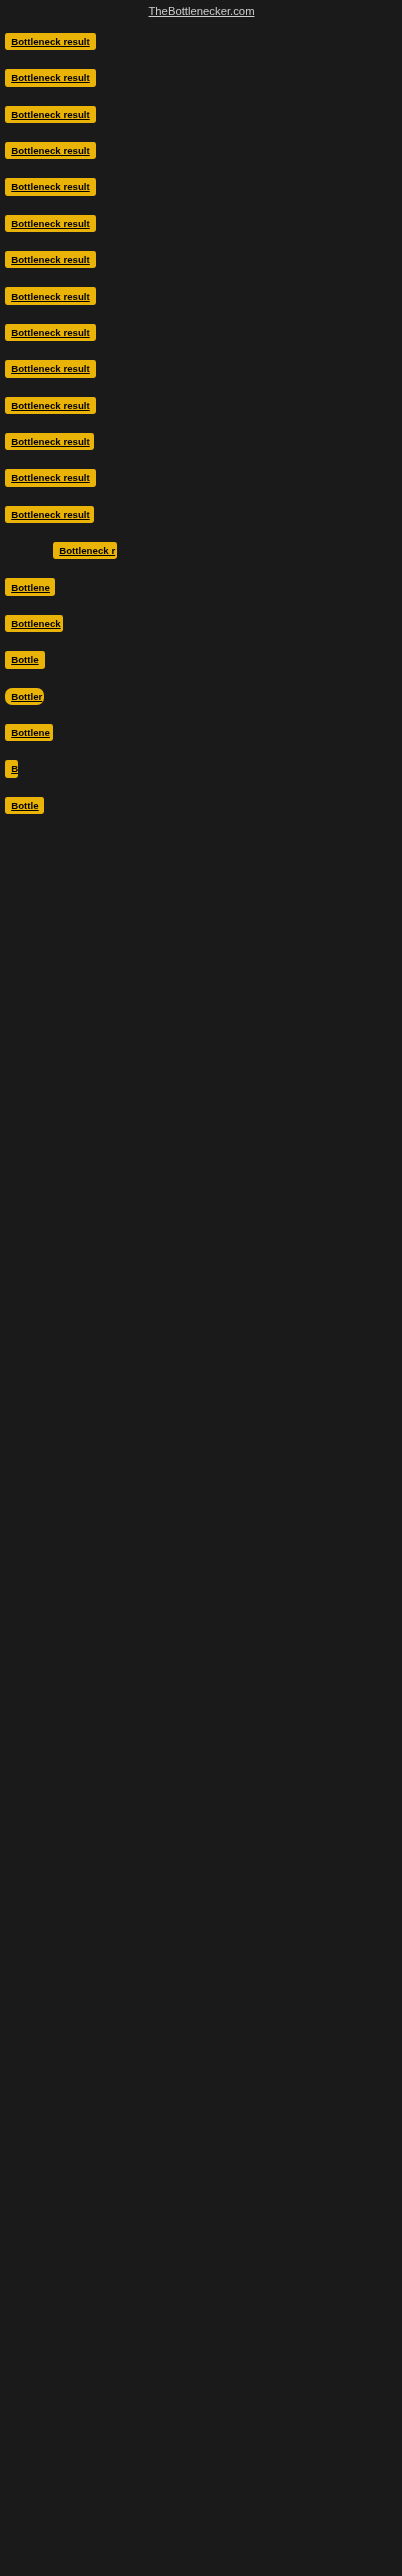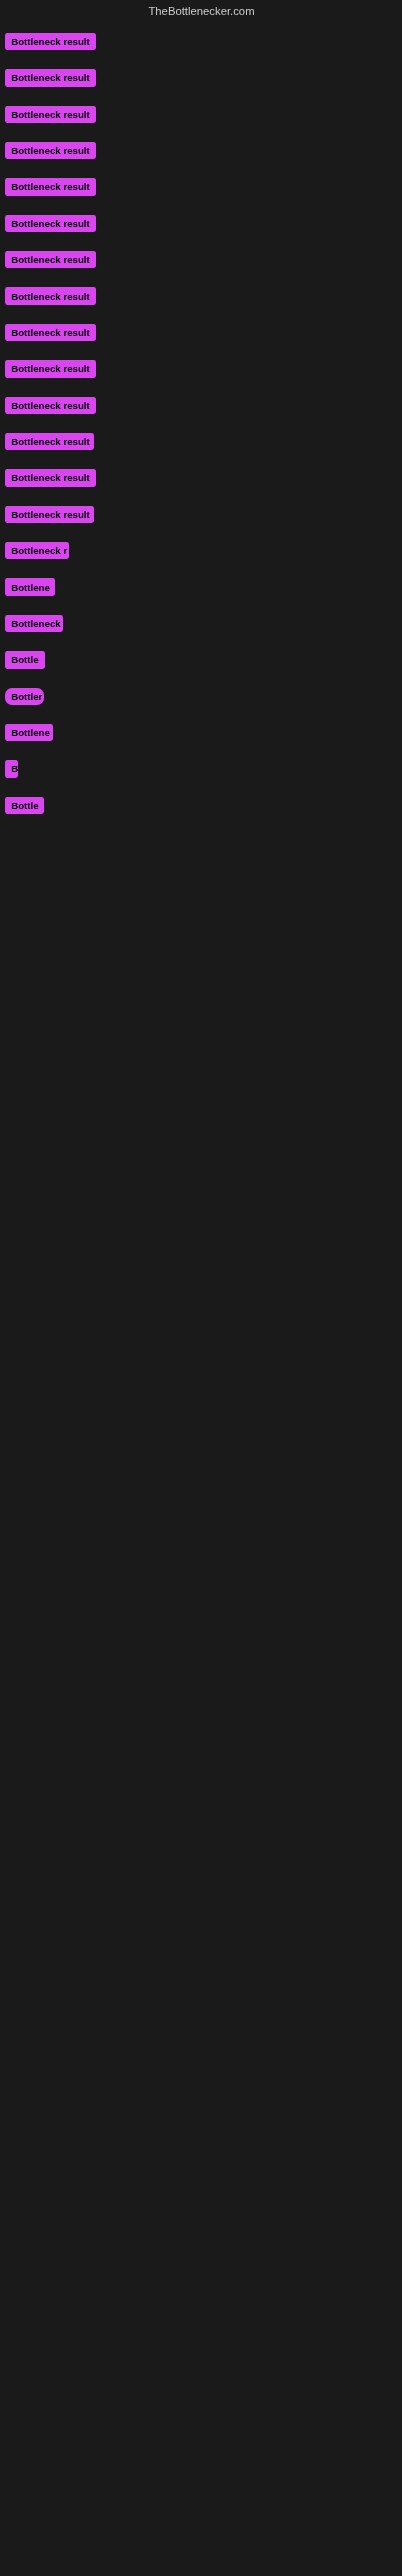--- a/index.html
+++ b/index.html
@@ -1,36 +1,37 @@
 <!DOCTYPE html>
 <html style="font-size:13px"><head>
   <meta charset="utf-8">
   <style>
     * {
       margin: 0;
       padding: 0;
       box-sizing: border-box;
+      text-decoration: underline;
     }
     body {
       width: 403px;
       min-height: 2576px;
       background-color: #1a1a1a;
       font-family: Arial, sans-serif;
       position: relative;
     }
     .site-title {
       text-align: center;
       color: #cccccc;
       font-size: 11.3px;
       padding: 4.8px 0 8px 0;
       font-weight: normal;
     }
     .bottleneck-badge {
       display: inline-block;
-      background-color: #d946ef;
+      background-color: #eab308;
       color: #000000;
       font-size: 9.7px;
       font-weight: bold;
       padding: 3.2px 6.4px;
       border-radius: 2.4px;
       white-space: nowrap;
       overflow: hidden;
     }
     .badge-row {
       margin-left: 1.6px;
@@ -53,21 +54,21 @@
     <div class="badge-row"><span class="bottleneck-badge" style="max-width: 97px;">Bottleneck result</span></div>
     <div class="badge-row"><span class="bottleneck-badge" style="max-width: 97px;">Bottleneck result</span></div>
     <div class="badge-row"><span class="bottleneck-badge" style="max-width: 97px;">Bottleneck result</span></div>
     <div class="badge-row"><span class="bottleneck-badge" style="max-width: 97px;">Bottleneck result</span></div>
     <div class="badge-row"><span class="bottleneck-badge" style="max-width: 97px;">Bottleneck result</span></div>
     <div class="badge-row"><span class="bottleneck-badge" style="max-width: 97px;">Bottleneck result</span></div>
     <div class="badge-row"><span class="bottleneck-badge" style="max-width: 97px;">Bottleneck result</span></div>
     <div class="badge-row"><span class="bottleneck-badge" style="max-width: 89px;">Bottleneck result</span></div>
     <div class="badge-row"><span class="bottleneck-badge" style="max-width: 97px;">Bottleneck result</span></div>
     <div class="badge-row"><span class="bottleneck-badge" style="max-width: 89px;">Bottleneck result</span></div>
-    <div class="badge-row"><span class="bottleneck-badge" style="max-width: 64px;">Bottleneck r</span></div>
+    <div class="badge-row"><span class="bottleneck-badge" style="max-width: 64px; margin-left: 48px;">Bottleneck r</span></div>
     <div class="badge-row"><span class="bottleneck-badge" style="max-width: 50px;">Bottlene</span></div>
     <div class="badge-row"><span class="bottleneck-badge" style="max-width: 58px;">Bottleneck</span></div>
     <div class="badge-row"><span class="bottleneck-badge" style="max-width: 40px;">Bottle</span></div>
     <div class="badge-row"><span class="bottleneck-badge" style="max-width: 39px; border-radius: 7px;">Bottler</span></div>
     <div class="badge-row"><span class="bottleneck-badge" style="max-width: 48px;">Bottlene</span></div>
     <div class="badge-row"><span class="bottleneck-badge" style="max-width: 13px;">B</span></div>
     <div class="badge-row"><span class="bottleneck-badge" style="max-width: 39px;">Bottle</span></div>
   </div>
 
 

